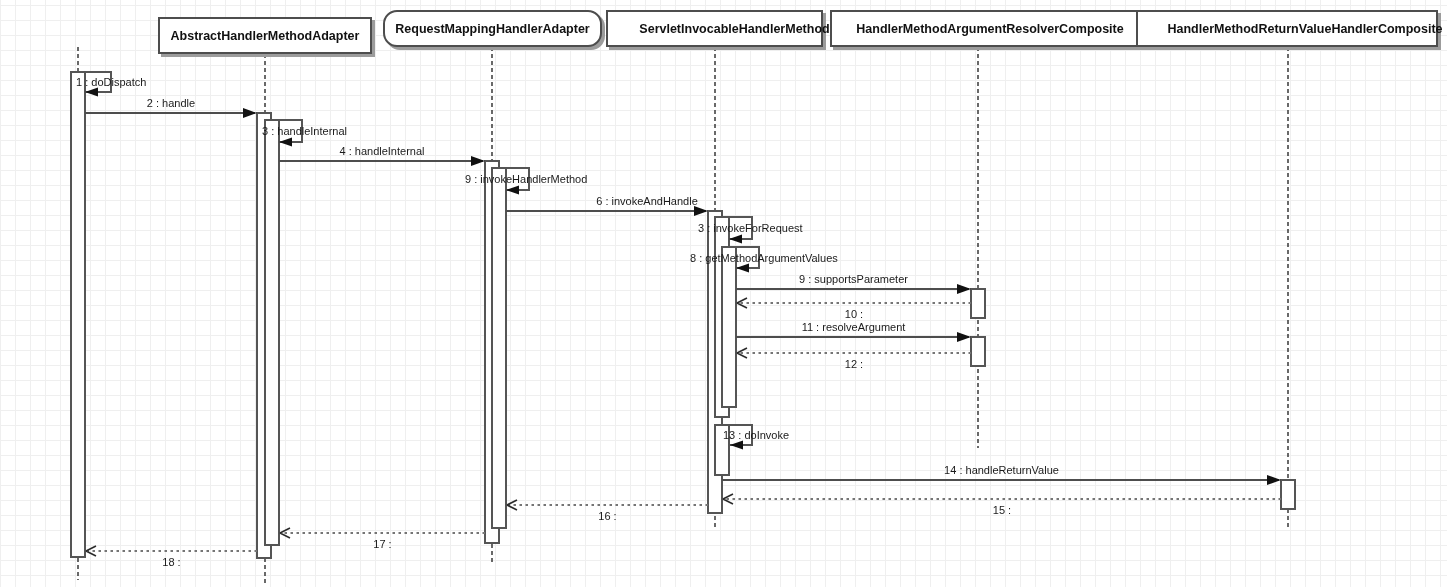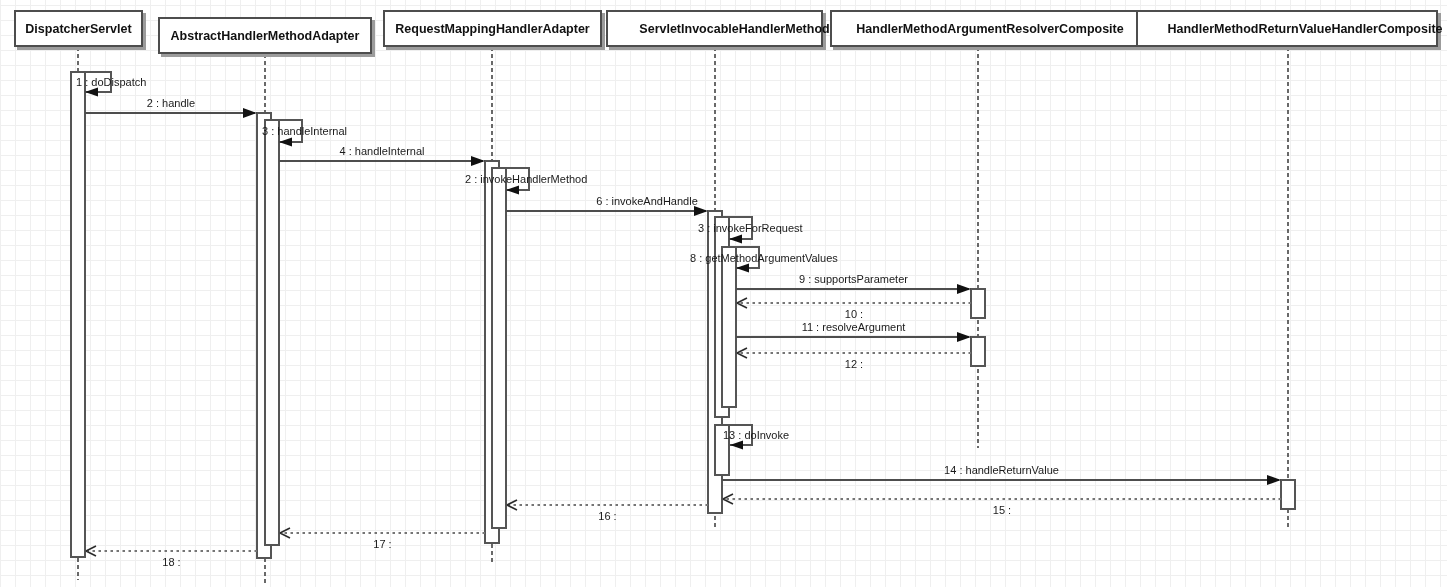--- a/index.html
+++ b/index.html
@@ -97,37 +97,36 @@
       <path d="M 747 348 L 737 353 M 747 358 L 737 353" class="openhead"></path>
       <line x1="1281" y1="499" x2="725" y2="499" class="retline" stroke-dasharray="2.5 3.5"></line>
       <path d="M 733 494 L 723 499 M 733 504 L 723 499" class="openhead"></path>
       <line x1="708" y1="505" x2="509" y2="505" class="retline" stroke-dasharray="2.5 3.5"></line>
       <path d="M 517 500 L 507 505 M 517 510 L 507 505" class="openhead"></path>
       <line x1="485" y1="533" x2="282" y2="533" class="retline" stroke-dasharray="2.5 3.5"></line>
       <path d="M 290 528 L 280 533 M 290 538 L 280 533" class="openhead"></path>
       <line x1="257" y1="551" x2="88" y2="551" class="retline" stroke-dasharray="2.5 3.5"></line>
       <path d="M 96 546 L 86 551 M 96 556 L 86 551" class="openhead"></path>
     </svg>
-<div class="lifeline-header" style="left: 14px; width: 129px; top: 10px; height: 37px;">DispatcherServlet</div>
     <div class="lifeline-header" style="left: 158px; width: 214px; top: 17px; height: 37px;">AbstractHandlerMethodAdapter</div>
-    <div class="lifeline-header" style="left: 383px; width: 219px; top: 10px; height: 37px;">RequestMappingHandlerAdapter</div>
+    <div class="lifeline-header" style="left: 383px; width: 219px; top: 10px; height: 37px; border-radius: 14px;">RequestMappingHandlerAdapter</div>
     <div class="lifeline-header" style="left: 606px; width: 217px; top: 10px; height: 37px; padding-left: 40px;">ServletInvocableHandlerMethod</div>
     <div class="lifeline-header" style="left: 830px; width: 320px; top: 10px; height: 37px;">HandlerMethodArgumentResolverComposite</div>
     <div class="lifeline-header" style="left: 1136px; width: 302px; top: 10px; height: 37px; padding-left: 36px;">HandlerMethodReturnValueHandlerComposite</div>
     <div class="msg-label centered" style="left: 171px; top: 96px;">2 : handle</div>
     <div class="msg-label centered" style="left: 382px; top: 144px;">4 : handleInternal</div>
     <div class="msg-label centered" style="left: 607px; top: 194px; margin-left: 40px;">6 : invokeAndHandle</div>
     <div class="msg-label centered" style="left: 853.5px; top: 272px;">9 : supportsParameter</div>
     <div class="msg-label centered" style="left: 853.5px; top: 320px;">11 : resolveArgument</div>
     <div class="msg-label centered" style="left: 1001.5px; top: 463px;">14 : handleReturnValue</div>
     <div class="msg-label centered" style="left: 854px; top: 307px;">10 :</div>
     <div class="msg-label centered" style="left: 854px; top: 357px;">12 :</div>
     <div class="msg-label centered" style="left: 1002px; top: 503px;">15 :</div>
     <div class="msg-label centered" style="left: 607.5px; top: 509px;">16 :</div>
     <div class="msg-label centered" style="left: 382.5px; top: 537px;">17 :</div>
     <div class="msg-label centered" style="left: 171.5px; top: 555px;">18 :</div>
     <div class="msg-label" style="left: 76px; top: 75px;">1 : doDispatch</div>
     <div class="msg-label" style="left: 262px; top: 124px;">3 : handleInternal</div>
-    <div class="msg-label" style="left: 465px; top: 172px;">2 : invokeHandlerMethod</div>
+    <div class="msg-label" style="left: 465px; top: 172px;">9 : invokeHandlerMethod</div>
     <div class="msg-label" style="left: 698px; top: 221px;">3 : invokeForRequest</div>
     <div class="msg-label" style="left: 690px; top: 250.5px;">8 : getMethodArgumentValues</div>
     <div class="msg-label" style="left: 723px; top: 428px;">13 : doInvoke</div>
   </div>
 
 </body></html>

